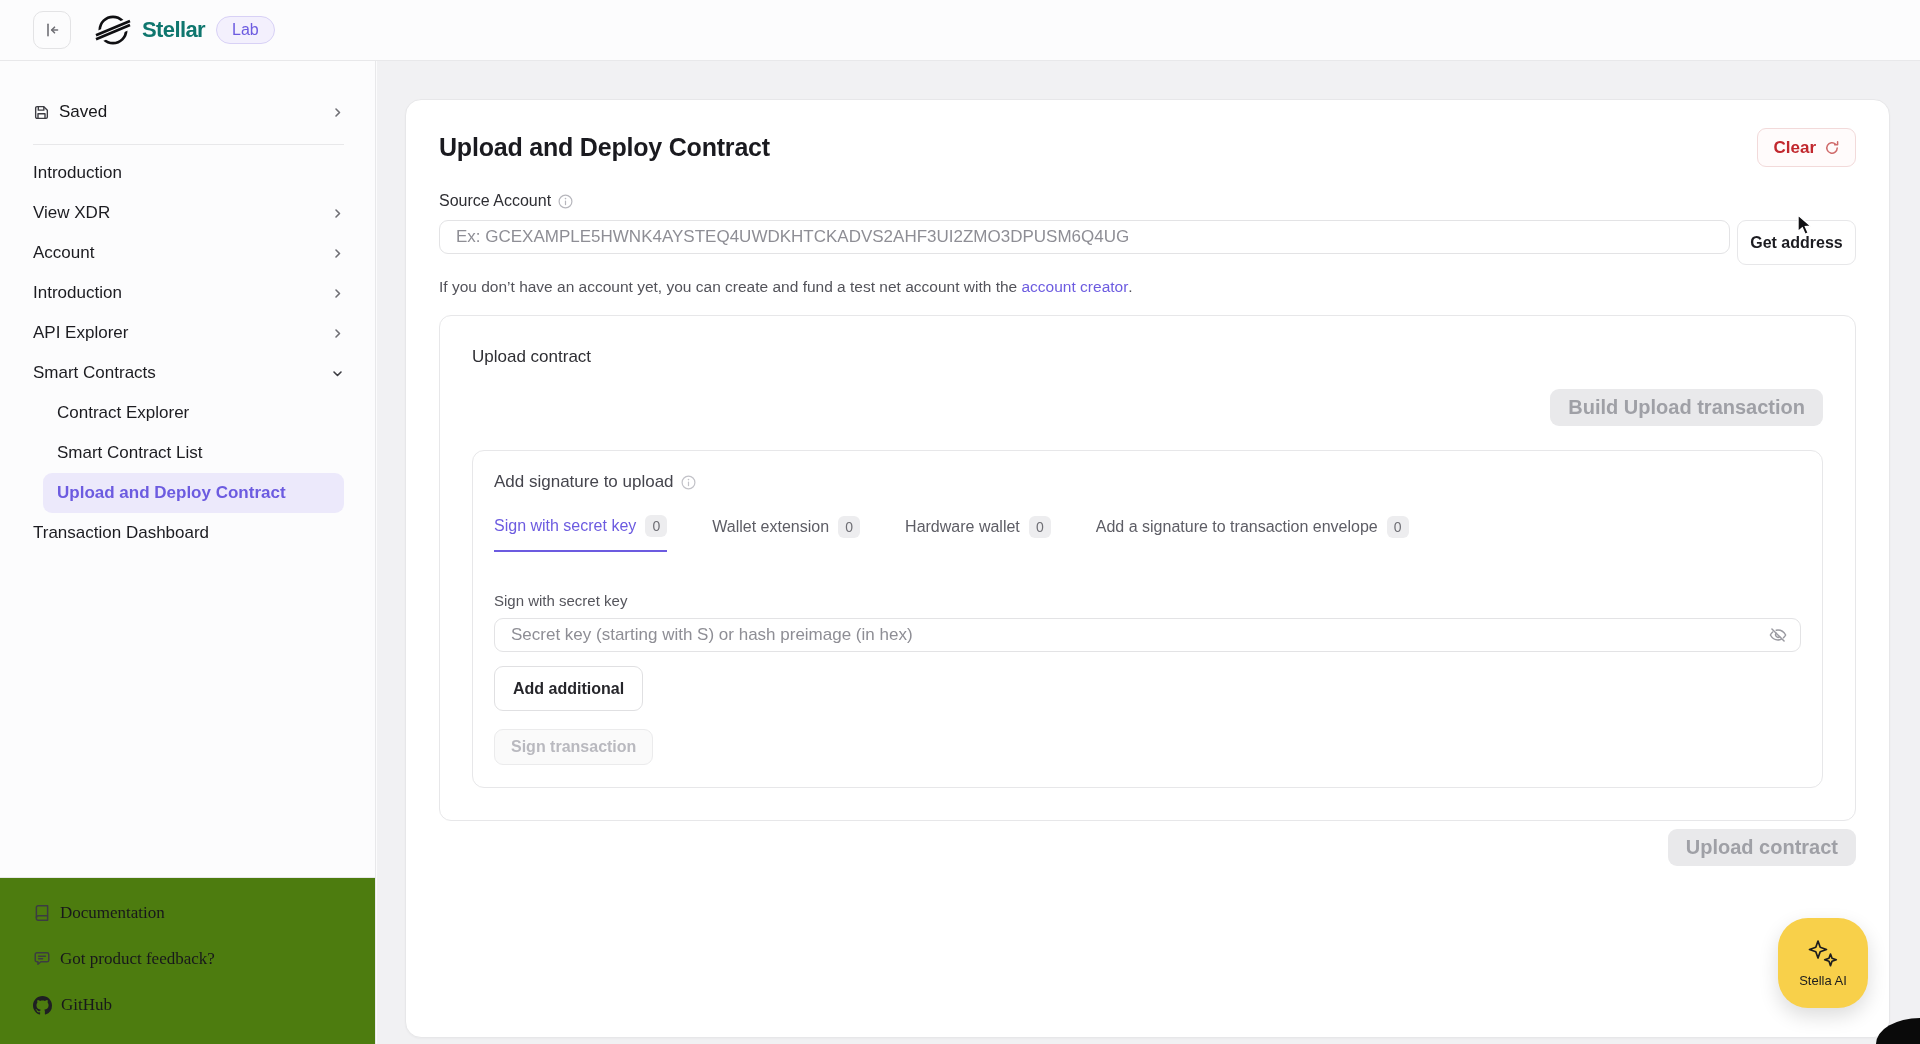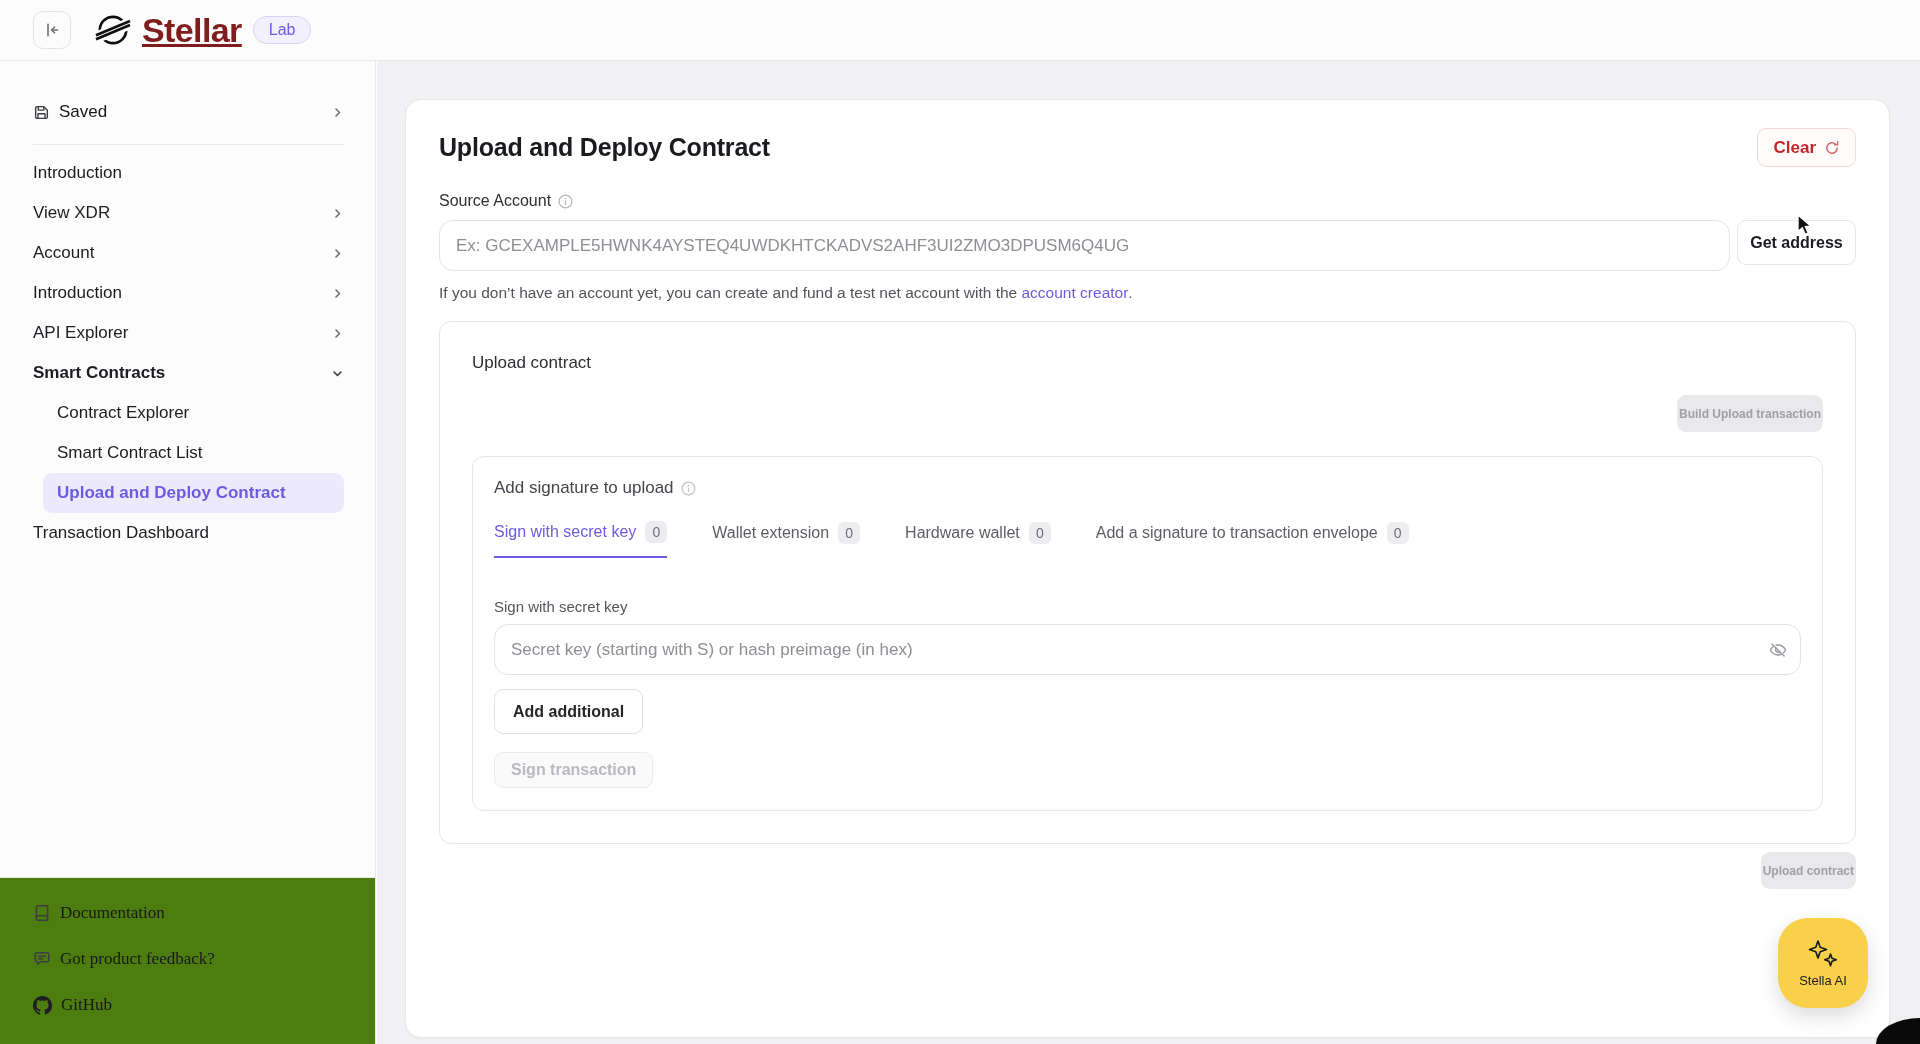--- a/index.html
+++ b/index.html
@@ -10,21 +10,21 @@
     overflow:hidden; position:relative;
   }
   svg { display:block; }
 
   
   .header { position:absolute; top:0; left:0; right:0; height:61px; background:#fcfcfd;
     border-bottom:1px solid #e8e8ea; display:flex; align-items:center; padding:0 30px 0 33px; z-index:10; }
   .collapse-btn { width:38px; height:38px; border:1px solid #e3e3e5; border-radius:10px; background:#fcfcfd;
     display:flex; align-items:center; justify-content:center; cursor:pointer; }
   .logo-wrap { display:flex; align-items:center; margin-left:24px; gap:11px; }
-  .wordmark { font-size:34px; font-weight:700; letter-spacing:-0.6px; color:#7f1d1d;text-decoration:underline; }
+  .wordmark { font-size:22px; font-weight:700; letter-spacing:-0.6px; color:#0f766e; }
   .lab-badge { border:1px solid #d8d1f6; background:#f3f0fd; color:#6c5be0; font-size:16px;
     padding:4px 15px; border-radius:999px; }
   .header-right { margin-left:auto; display:flex; align-items:center; gap:18px; }
   .theme-toggle { width:64px; height:31px; background:#ebebed; border-radius:16px; position:relative; cursor:pointer; }
   .theme-knob { position:absolute; left:3px; top:3px; width:25px; height:25px; background:#f8f8f9;
     border-radius:50%; display:flex; align-items:center; justify-content:center; }
   .network-select { height:38px; border:1px solid #e3e3e5; background:#fff; border-radius:9px;
     display:flex; align-items:center; gap:9px; padding:0 14px; cursor:pointer; }
   .net-dot { width:9px; height:9px; border-radius:50%; background:#d6338a; }
   .network-label { font-size:16px; font-weight:700; }
@@ -34,57 +34,57 @@
   
   .sidebar { position:absolute; top:61px; left:0; width:376px; bottom:0; background:#fcfcfd;
     border-right:1px solid #e8e8ea; }
   .saved-row { margin:33px 31px 0 33px; display:flex; align-items:center; gap:9px; height:36px;
     font-size:17px; cursor:pointer; }
   .saved-row .chev { margin-left:auto; }
   .sidebar-divider { margin:14px 31px 8px 33px; border-top:1px solid #e8e8ea; }
   .nav-item { display:flex; align-items:center; height:40px; padding:0 31px 0 33px; font-size:17px;
     color:#1c1c21; cursor:pointer; }
   .nav-item .chev { margin-left:auto; }
-  .nav-item.bold { font-weight:700; }
+  .nav-item.bold { font-weight:400; }
   .sub-item { height:40px; display:flex; align-items:center; margin:0 31px 0 43px; padding-left:14px;
     border-radius:9px; font-size:17px; color:#1c1c21; cursor:pointer; }
   .sub-item.active { background:#ece9fb; color:#6c5be0; font-weight:700; }
   .sidebar-footer { position:absolute; left:0; right:0; bottom:0; border-top:1px solid #e8e8ea;
     padding:12px 33px 16px; background:#4d7c0f;font-family:Liberation Serif, serif; }
   .footer-item { display:flex; align-items:center; gap:9px; height:46px; font-size:17px; cursor:pointer; }
 
   
   .main { position:absolute; left:377px; top:61px; right:0; bottom:0; background:#f1f1f3; }
   .card { position:absolute; left:28px; top:38px; right:30px; height:939px; background:#fff;
     border:1px solid #e7e7e9; border-radius:16px; padding:0 33px; box-shadow:0 1px 2px rgba(0,0,0,.03); }
   .card-header { margin-top:28px; display:flex; align-items:center; justify-content:space-between; }
   .page-title { font-size:25px; font-weight:700; letter-spacing:-0.2px; color:#1a1a1f; }
   .clear-btn { height:39px; padding:16px 15px; border:1px solid #f2dada; border-radius:9px; background:#fffbfb;
     color:#c1272d; font-size:17px; font-weight:700; display:flex; align-items:center; gap:8px; cursor:pointer; }
   .field-label-row { margin-top:25px; display:flex; align-items:center; gap:7px; font-size:16px; color:#2e2e33; }
   .source-row { margin-top:10px; display:flex; gap:7px; }
-  .text-input { flex:1; height:51px; border:1px solid #e3e3e5; border-radius:14px; padding:12px 16px;
+  .text-input { flex:1; height:34px; border:1px solid #e3e3e5; border-radius:9px; padding:12px 16px;
     font-size:17px; font-family:inherit; color:#1c1c21; background:#fff; outline:none; }
   .text-input::placeholder { color:#8e8e95; }
   .get-address-btn { width:119px; height:45px; background:#fff; border:1px solid #e7e7e9; border-radius:9px;
     font-size:16px; font-weight:700; color:#1c1c21; cursor:pointer; }
   .helper { margin-top:13px; font-size:15.5px; color:#53535a; }
   .helper a { color:#6c5be0; text-decoration:none; font-weight:500; }
 
   .outer-box { margin-top:19px; border:1px solid #e7e7e9; border-radius:12px; padding:31px 32px 32px; }
   .section-label { font-size:17px; color:#2e2e33; }
   .dropzone { margin-top:16px; height:130px; background:#ededef; border-radius:9px; display:flex;
     flex-direction:column; align-items:center; justify-content:center; gap:14px; }
   .select-file-btn { height:40px; padding:0 17px; background:#fff; border:1px solid #dededf; border-radius:9px;
     font-size:16px; font-weight:500; display:flex; align-items:center; gap:9px; color:#2a2a2f; cursor:pointer; }
   .drop-hint { font-size:16px; color:#55555c; }
   .row-right { display:flex; justify-content:flex-end; }
   .build-row { margin-top:22px; }
-  .gray-btn { height:37px; padding:0 2px; background:#e9e9eb; border:none; border-radius:9px;
-    font-size:12px; font-weight:700; color:#9fa0a6; }
+  .gray-btn { height:37px; padding:0 18px; background:#e9e9eb; border:none; border-radius:9px;
+    font-size:20px; font-weight:700; color:#9fa0a6; }
 
   .sig-card { margin-top:24px; border:1px solid #e7e7e9; border-radius:12px; padding:21px 21px 22px; }
   .sig-title-row { display:flex; align-items:center; gap:7px; font-size:17px; color:#45454d; }
   .tabs { margin-top:23px; display:flex; gap:45px; }
   .tab { display:flex; align-items:center; gap:9px; font-size:16px; color:#5d5d65; padding-bottom:13px; cursor:pointer; }
   .tab.active { color:#6c5be0; font-weight:500; border-bottom:2px solid #6c5be0; }
   .count-badge { min-width:22px; height:22px; padding:0 6px; background:#ededef; border-radius:6px;
     font-size:14px; color:#6f6f75; display:flex; align-items:center; justify-content:center; }
   .key-label { margin-top:40px; font-size:15px; color:#55555c; }
   .secret-row { margin-top:9px; position:relative; }

